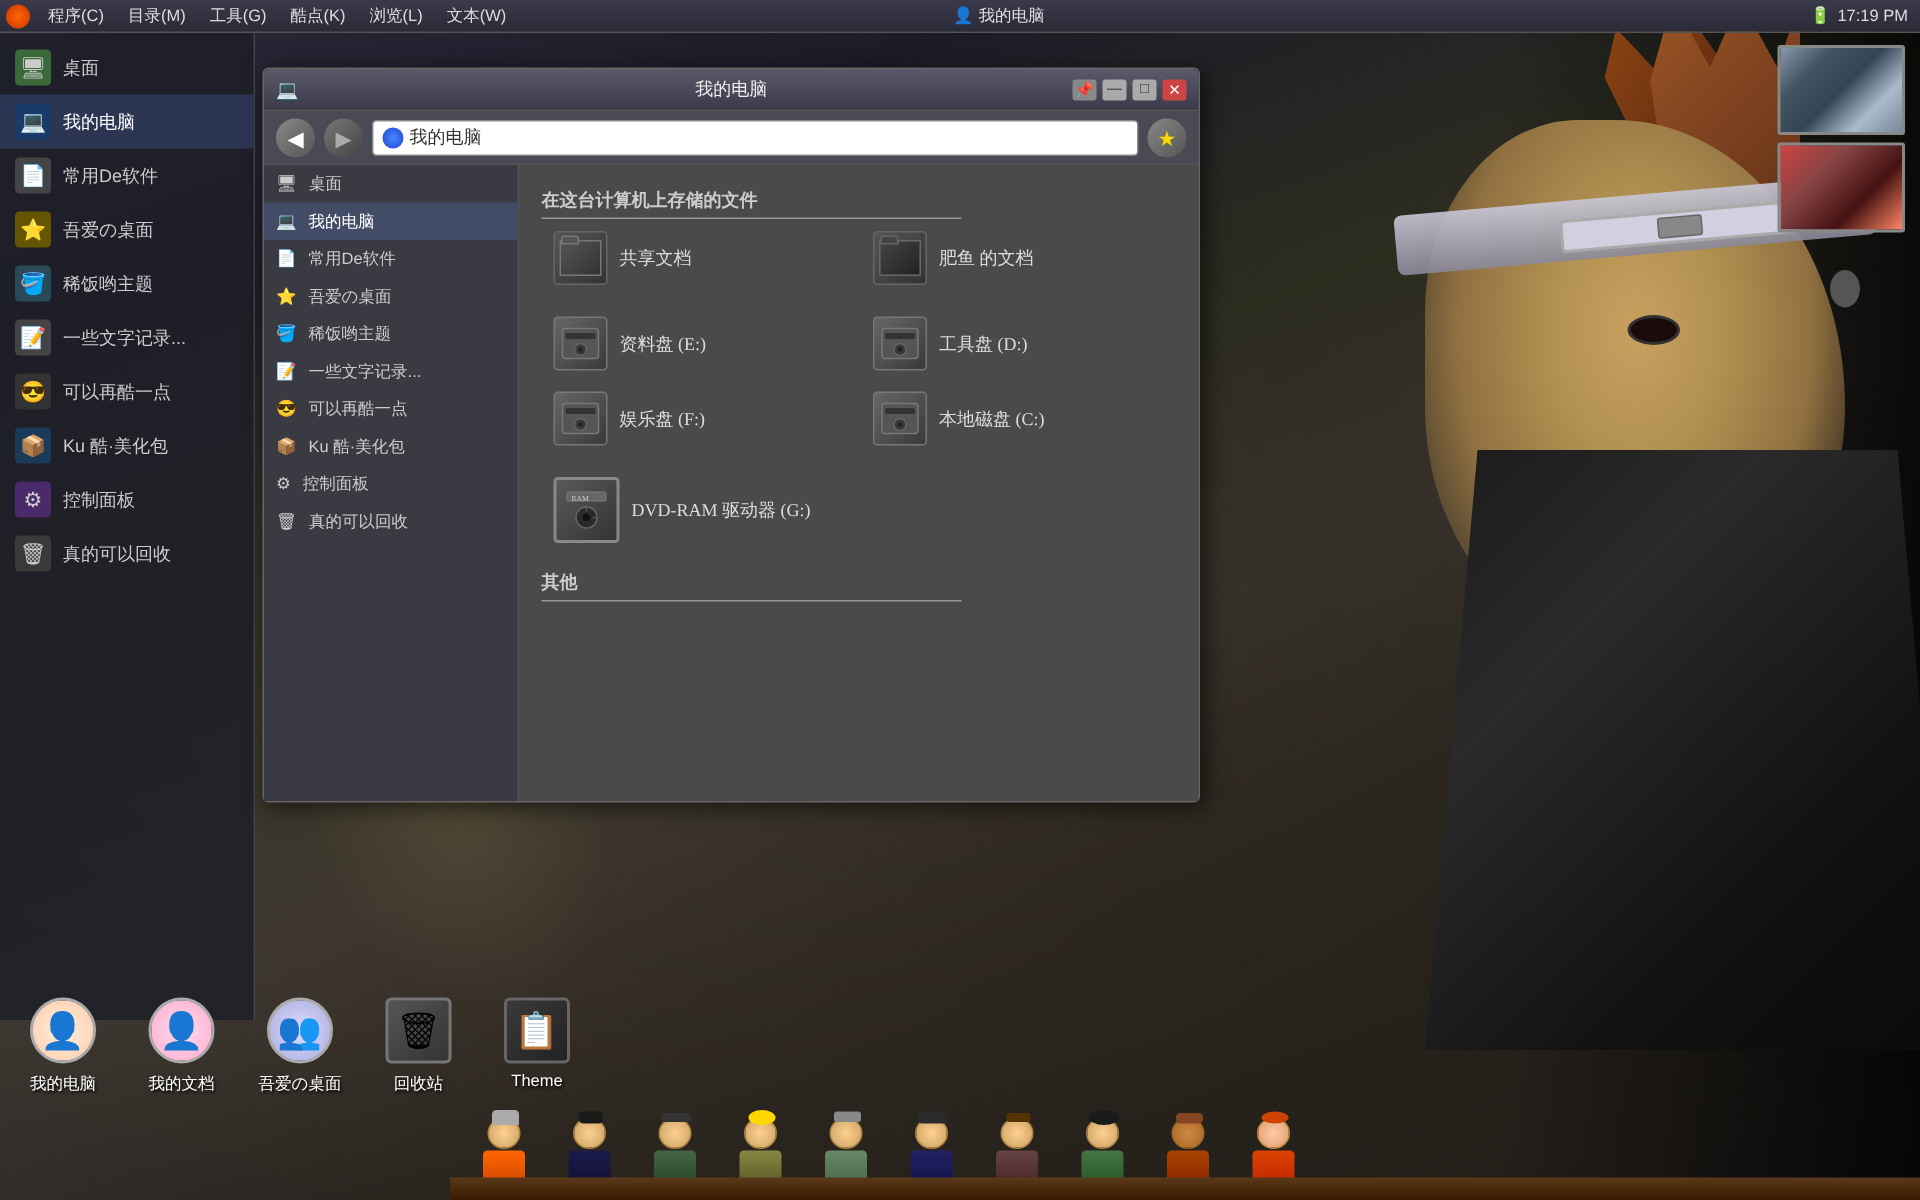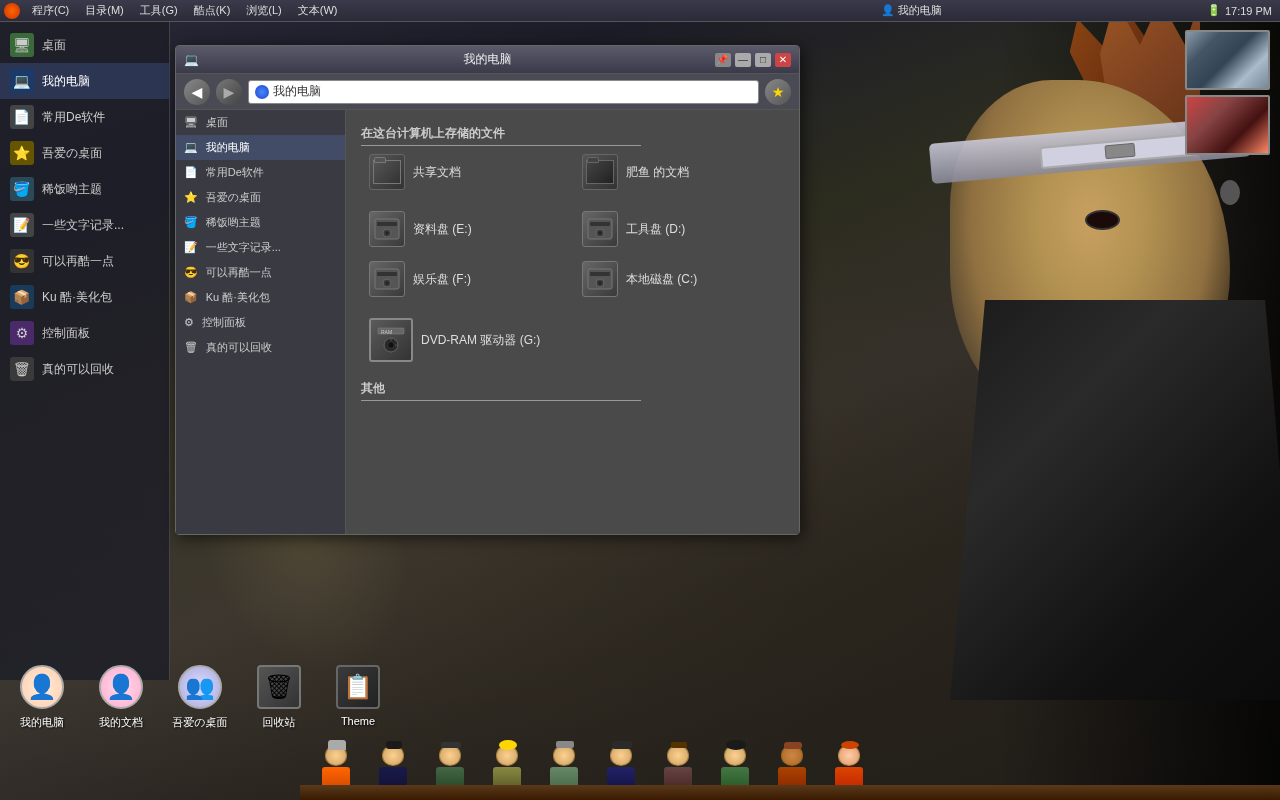--- a/index.html
+++ b/index.html
@@ -374,20 +374,21 @@
       padding-left: 5px;
     }
 
     .file-item {
       display: flex;
       align-items: center;
       gap: 8px;
       cursor: pointer;
       padding: 3px;
       border-radius: 3px;
+      font-family: Liberation Serif, serif;
     }
 
     .file-icon {
       width: 36px;
       height: 36px;
       background: linear-gradient(135deg, #555, #333);
       border-radius: 3px;
       display: flex;
       align-items: center;
       justify-content: center;
@@ -483,21 +484,21 @@
 
   <div class="menu-items">
     <span class="top-menu-item">程序(C)</span>
     <span class="top-menu-item">目录(M)</span>
     <span class="top-menu-item">工具(G)</span>
     <span class="top-menu-item">酷点(K)</span>
     <span class="top-menu-item">浏览(L)</span>
     <span class="top-menu-item">文本(W)</span>
   </div>
 
-  <div style="flex:1;display:flex;justify-content:center;">
+  <div style="flex:1;display:flex;justify-content:flex-start;">
     <span class="taskbar-title">
       <span style="font-size:11px;">👤</span>
       <span>我的电脑</span>
     </span>
   </div>
 
   <div class="taskbar-right">
     <span>🔋</span>
     <span>17:19 PM</span>
   </div>

